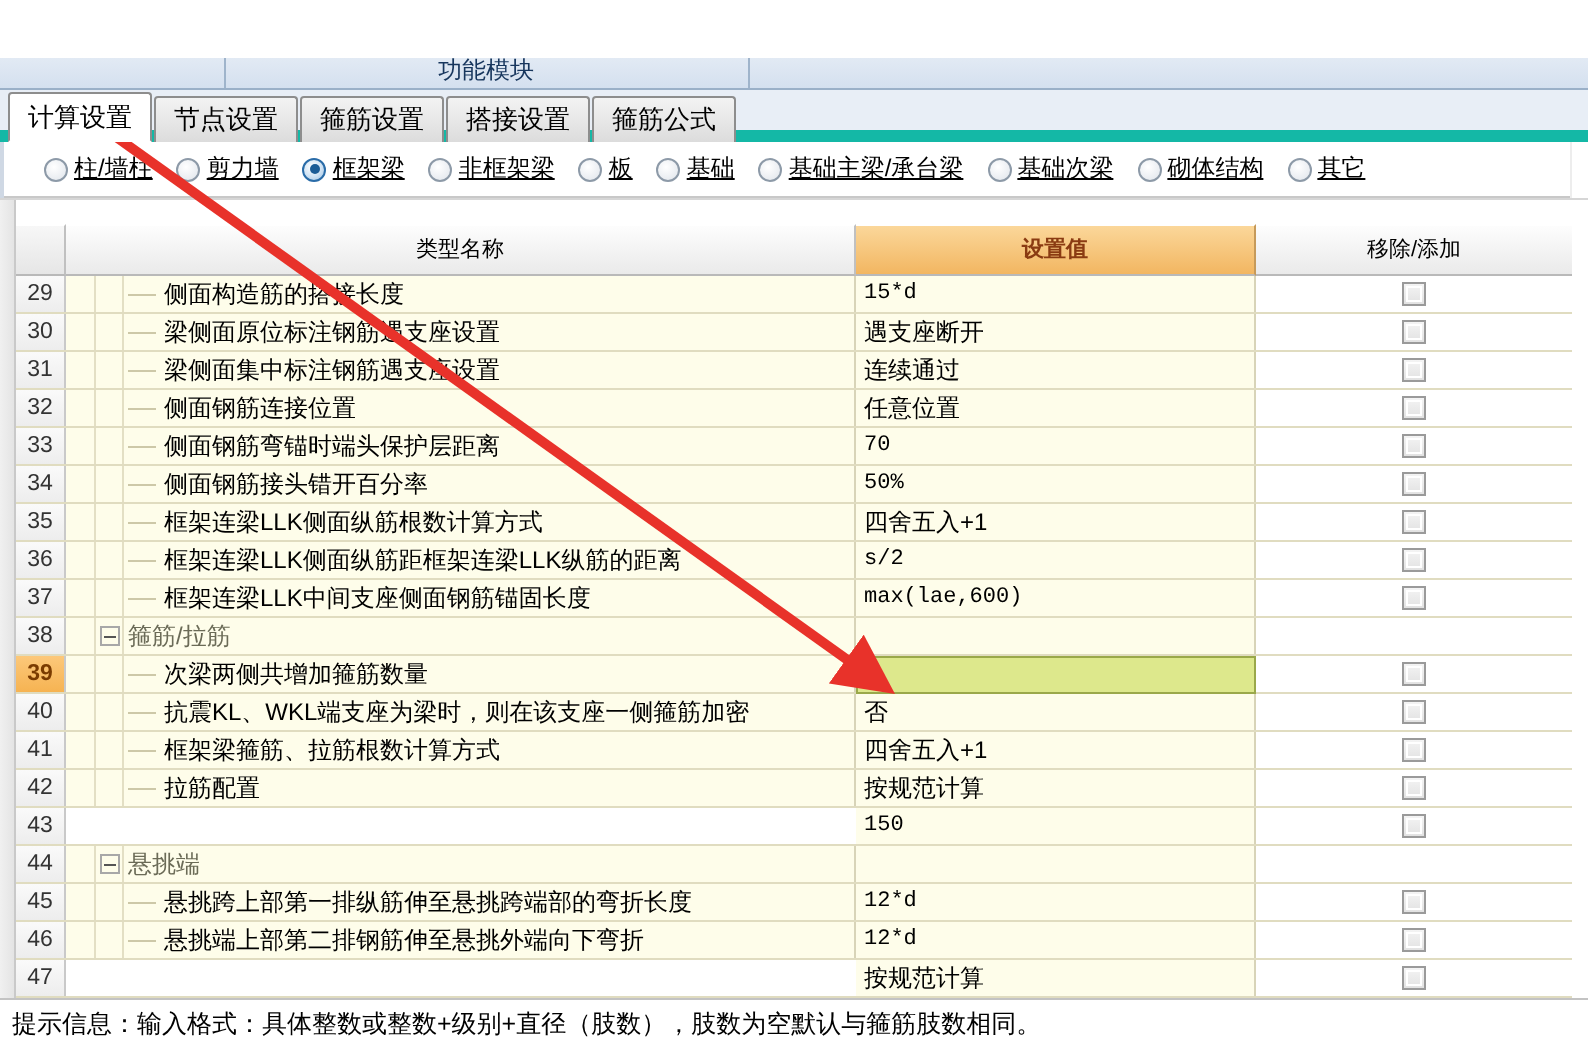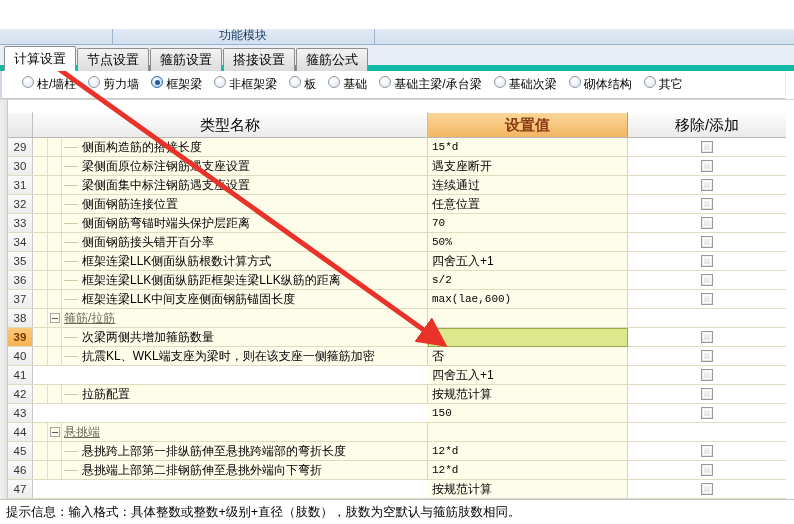--- a/index.html
+++ b/index.html
@@ -62,21 +62,21 @@
 
   
   .radiorow{
     position:absolute;left:0;top:42px;width:794px;height:28px;
     background:#ffffff;
     border-bottom:1px solid #c8c8c8;
     box-sizing:border-box;
     display:flex;align-items:center;
     padding-left:22px;
   }
-  .radio{display:flex;align-items:flex-start;margin-right:12px;white-space:nowrap;cursor:default;}
+  .radio{display:flex;align-items:center;margin-right:12px;white-space:nowrap;cursor:default;text-decoration:underline;}
   .radio .dot{
     width:12px;height:12px;border-radius:50%;
     border:1px solid #8d9aa8;
     background:radial-gradient(circle at 40% 35%,#ffffff 0%,#eceff3 60%,#dfe4ea 100%);
     margin-right:3px;box-sizing:border-box;position:relative;flex:none;
   }
   .radio.on .dot{
     border:1px solid #2a6ca8;
     background:radial-gradient(circle at 40% 35%,#ffffff 0%,#cfe2f3 55%,#9cc2e3 100%);
   }
@@ -107,21 +107,21 @@
   .headrow{
     position:absolute;left:8px;top:12px;height:26px;width:778px;
     box-sizing:border-box;
   }
   .hcell{
     position:absolute;top:0;height:26px;box-sizing:border-box;
     border-right:1px solid #c0c0c0;
     border-bottom:1px solid #b9b9b9;
     border-top:1px solid #ffffff;
     background:linear-gradient(#fdfdfd,#eaeaea);
-    line-height:24px;text-align:center;font-size:15px;color:#000;
+    line-height:24px;text-align:center;font-size:11px;color:#000;
     overflow:hidden;white-space:nowrap;
   }
   .hcell.rownum{left:0;width:25px;background:linear-gradient(#f7f7f7,#e6e6e6);}
   .hcell.name{left:25px;width:395px;}
   .hcell.value{
     left:420px;width:200px;
     background:linear-gradient(#fbd79a,#f2b661);
     color:#8a3b12;font-weight:bold;
     border-right:1px solid #c69a5a;
   }
@@ -189,21 +189,21 @@
     position:absolute;left:17px;top:4px;width:10px;height:10px;
     border:1px solid #a8a8a8;background:#fefdea;box-sizing:border-box;
   }
   .treebox:after{
     content:"";position:absolute;left:1px;top:3.5px;width:6px;height:1px;background:#555;
   }
   .treeline{
     position:absolute;left:31px;top:9px;width:14px;height:1px;background:#cdc8a8;
   }
   .leaftext{position:absolute;left:49px;top:0;height:18px;line-height:18px;font-size:12px;color:#000;}
-  .grouptext{position:absolute;left:31px;top:0;height:18px;line-height:18px;font-size:12px;color:#6b6b57;text-decoration:underline;}
+  .grouptext{position:absolute;left:31px;top:0;height:18px;line-height:18px;font-size:12px;color:#6b6b57;}
 
   .chk{
     width:12px;height:12px;box-sizing:border-box;
     border:1px solid #9a9a9a;
     background:linear-gradient(#f4f4f4,#e2e2e2);
     position:relative;
   }
   .chk:after{
     content:"";position:absolute;left:1px;top:1px;right:1px;bottom:1px;
     border:1px solid #ffffff;
@@ -452,20 +452,26 @@
               <span class="treeline"></span>
               <span class="leaftext">抗震KL、WKL端支座为梁时，则在该支座一侧箍筋加密</span>
             </div>
             <div class="cell c-val cjk">否</div>
             <div class="cell c-act">
               <span class="chk"></span>
             </div>
           </div>
           <div class="row">
             <div class="cell c-num">41</div>
+            <div class="cell c-name">
+              <span class="indent ind1"></span>
+              <span class="indent ind2"></span>
+              <span class="treeline"></span>
+              <span class="leaftext">框架梁箍筋、拉筋根数计算方式</span>
+            </div>
             <div class="cell c-val cjk">四舍五入+1</div>
             <div class="cell c-act">
               <span class="chk"></span>
             </div>
           </div>
           <div class="row">
             <div class="cell c-num">42</div>
             <div class="cell c-name">
               <span class="indent ind1"></span>
               <span class="indent ind2"></span>

